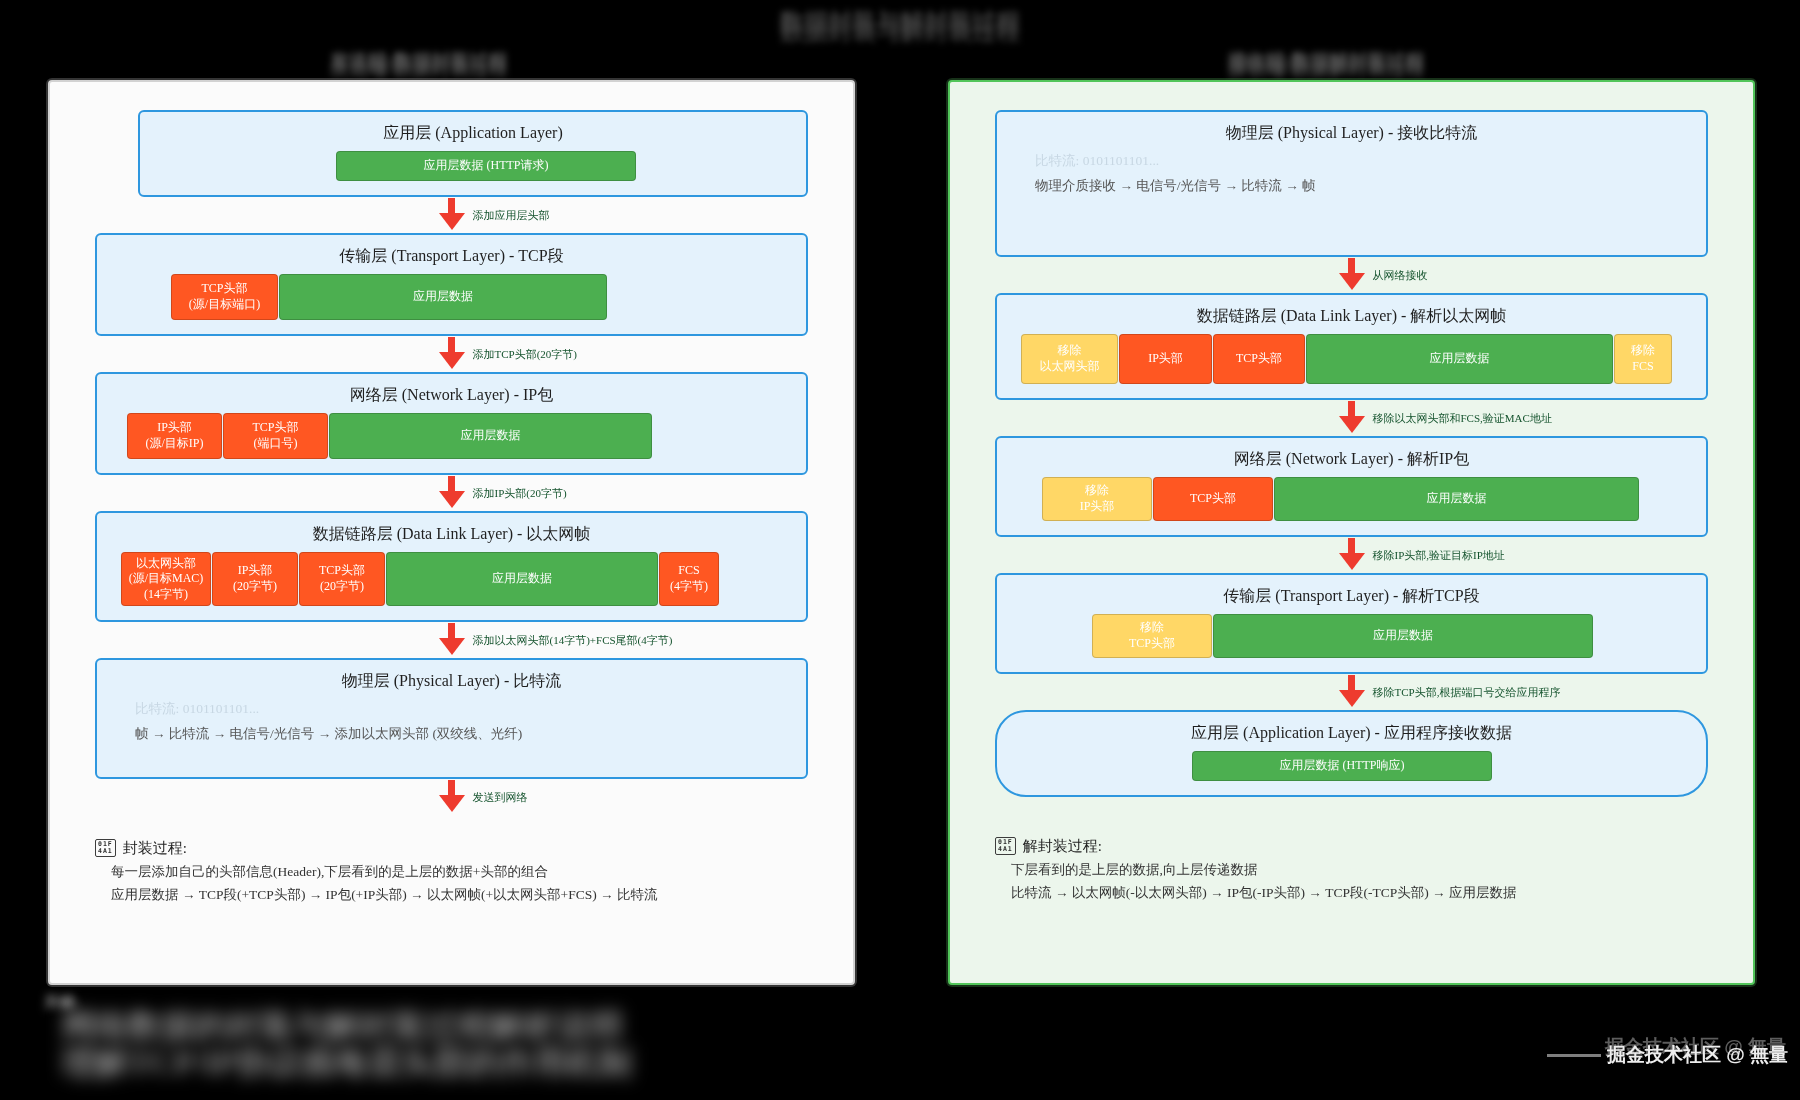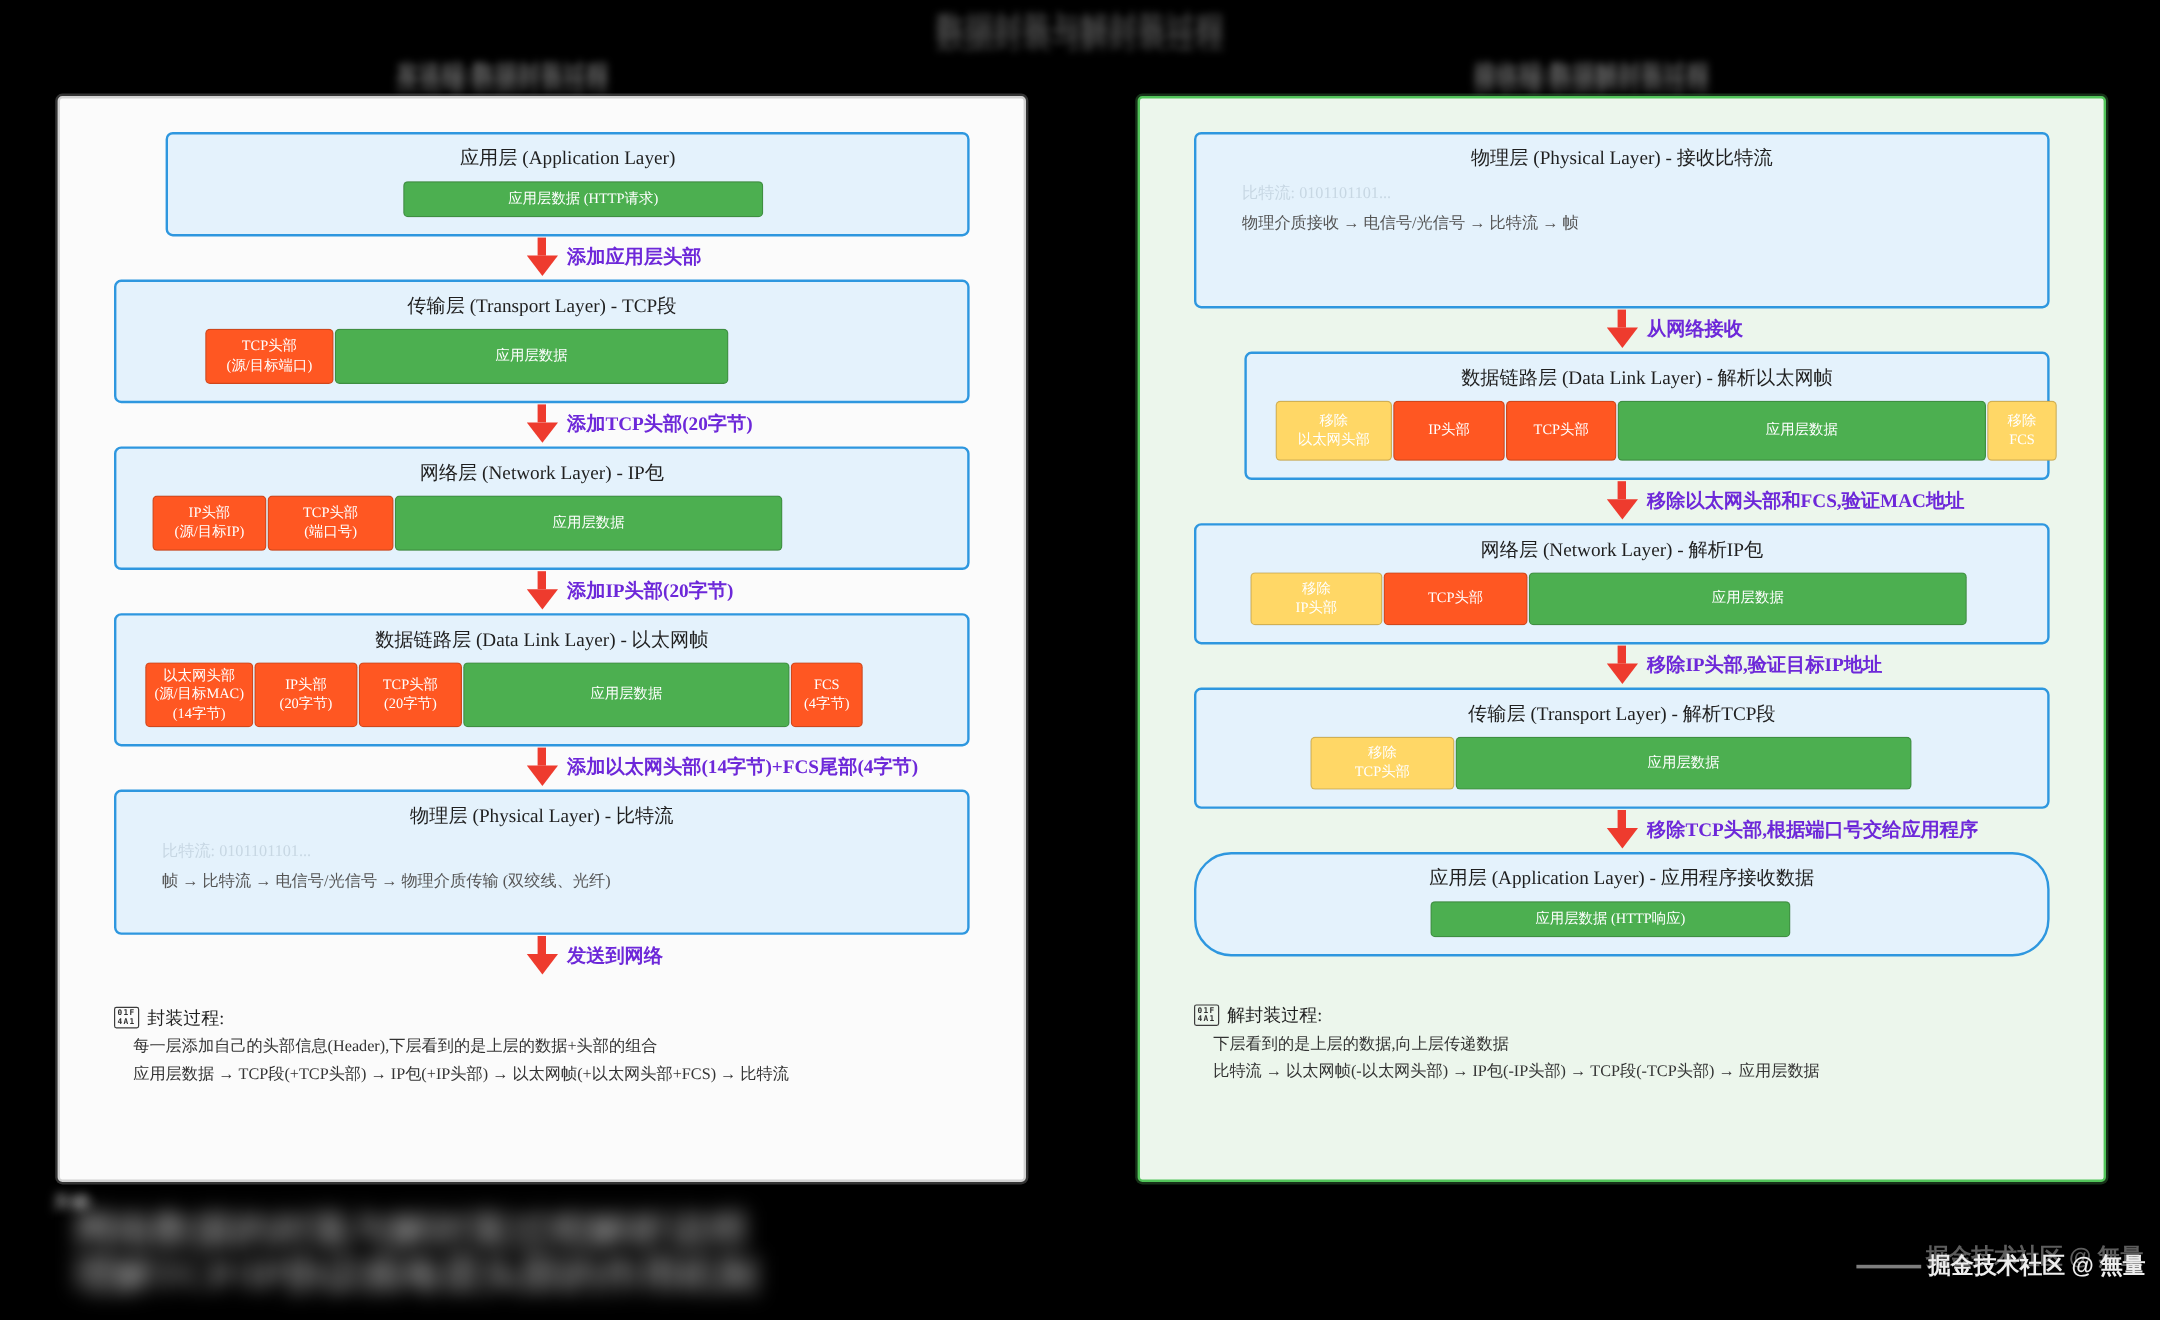--- a/index.html
+++ b/index.html
@@ -40,21 +40,21 @@
     border:1px solid rgba(0,0,0,.18);margin-right:1px;flex:0 0 auto;
   }
 
   
   .arrow-row{position:relative;height:36px;flex:0 0 auto;}
   .arrow{position:absolute;left:50%;transform:translateX(-50%);top:1px;display:flex;flex-direction:column;align-items:center;}
   .arrow .stem{width:7px;height:15px;}
   .arrow .head{width:0;height:0;border-left:13px solid transparent;border-right:13px solid transparent;border-top-width:17px;border-top-style:solid;}
   .arrow-label{
     position:absolute;left:calc(50% + 21px);top:50%;transform:translateY(-50%);
-    font-size:16px;color:#6d28d9;white-space:nowrap;font-weight:bold;
+    font-size:11px;color:#14532d;white-space:nowrap;
   }
 
   
   .note{margin-top:24px;}
   .panel.right .note{margin-top:40px;}
   .note-title{font-size:15px;color:#1f1f1f;display:flex;align-items:flex-start;}
   .tofu{
     display:inline-flex;flex-direction:column;justify-content:center;align-items:center;
     border:1.5px solid #3c3c3c;border-radius:2px;color:#2c2c2c;
     font-family:"DejaVu Sans Mono",monospace;font-size:6.5px;font-weight:bold;
@@ -147,21 +147,21 @@
     <div class="arrow-row">
       <div class="arrow">
         <div class="stem" style="background: rgb(238, 59, 46);"></div>
         <div class="head" style="border-top-color: rgb(238, 59, 46);"></div>
       </div>
       <span class="arrow-label">添加以太网头部(14字节)+FCS尾部(4字节)</span>
     </div>
     <div class="layer-box tall" style="background: rgb(228, 242, 252); border-color: rgb(46, 151, 223);">
       <div class="layer-title">物理层 (Physical Layer) - 比特流</div>
       <div class="box-line faint">比特流: 0101101101...</div>
-      <div class="box-line">帧 → 比特流 → 电信号/光信号 → 物理介质传输 (双绞线、光纤)</div>
+      <div class="box-line">帧 → 比特流 → 电信号/光信号 → 添加以太网头部 (双绞线、光纤)</div>
     </div>
     <div class="arrow-row">
       <div class="arrow">
         <div class="stem" style="background: rgb(238, 59, 46);"></div>
         <div class="head" style="border-top-color: rgb(238, 59, 46);"></div>
       </div>
       <span class="arrow-label">发送到网络</span>
     </div>
     <div class="note">
       <div class="note-title">
@@ -181,21 +181,21 @@
       <div class="box-line faint">比特流: 0101101101...</div>
       <div class="box-line">物理介质接收 → 电信号/光信号 → 比特流 → 帧</div>
     </div>
     <div class="arrow-row">
       <div class="arrow">
         <div class="stem" style="background: rgb(238, 59, 46);"></div>
         <div class="head" style="border-top-color: rgb(238, 59, 46);"></div>
       </div>
       <span class="arrow-label">从网络接收</span>
     </div>
-    <div class="layer-box" style="background: rgb(228, 242, 252); border-color: rgb(46, 151, 223); margin-left: 42px;">
+    <div class="layer-box" style="background: rgb(228, 242, 252); border-color: rgb(46, 151, 223);">
       <div class="layer-title">数据链路层 (Data Link Layer) - 解析以太网帧</div>
       <div class="bars" style="height: 50px; padding-left: 0px;">
         <div class="seg" style="background: rgb(255, 215, 102); width: 97px;">移除
 以太网头部</div>
         <div class="seg" style="background: rgb(255, 87, 34); width: 93px;">IP头部</div>
         <div class="seg" style="background: rgb(255, 87, 34); width: 92px;">TCP头部</div>
         <div class="seg" style="background: rgb(76, 175, 80); width: 307px;">应用层数据</div>
         <div class="seg" style="background: rgb(255, 215, 102); width: 58px;">移除
 FCS</div>
       </div>

